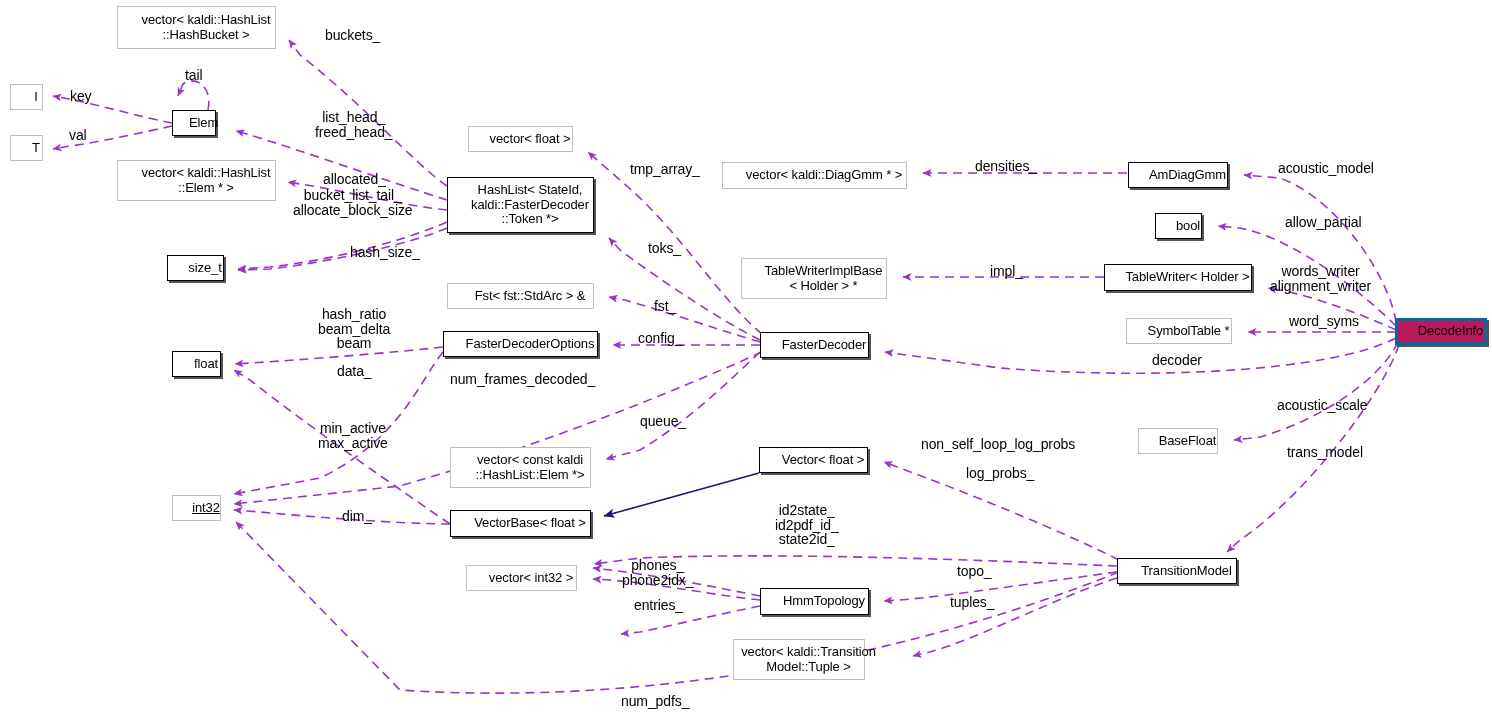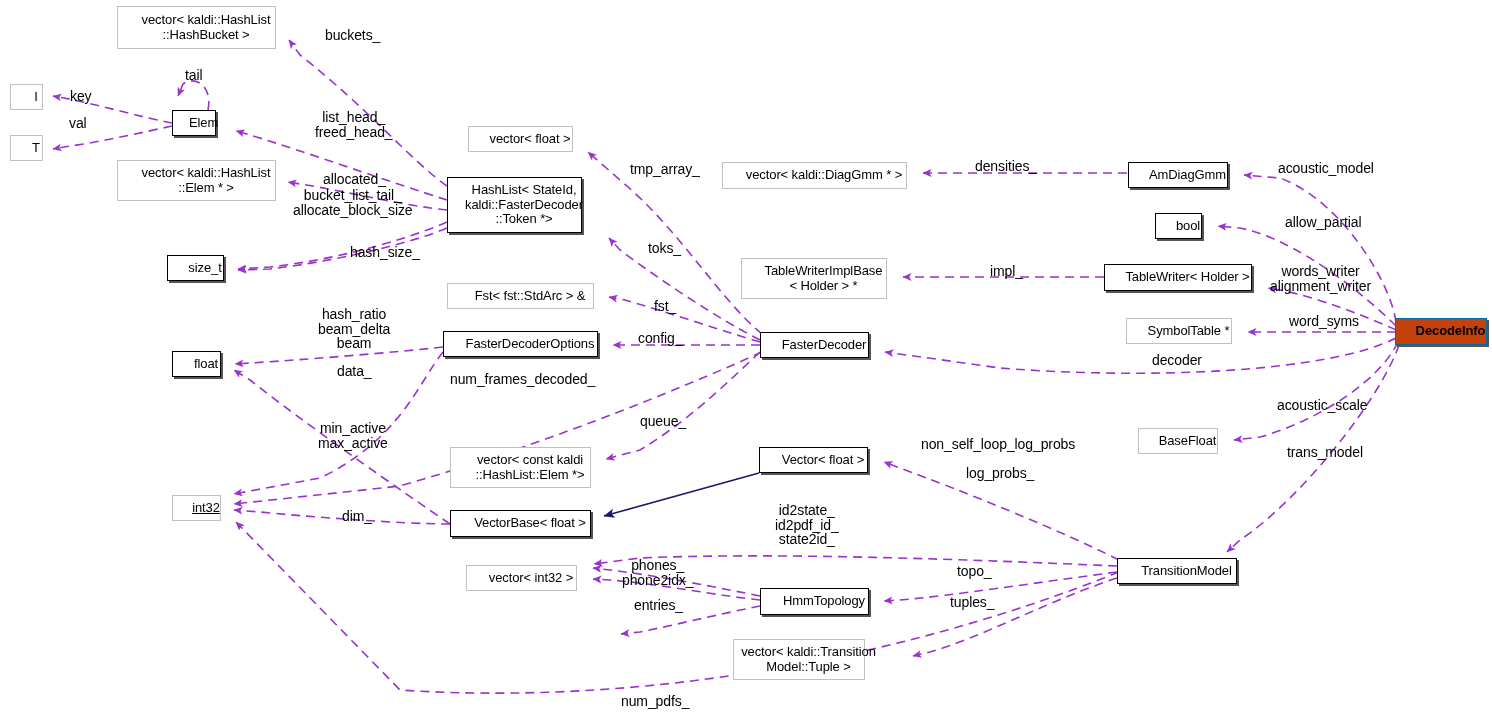--- a/index.html
+++ b/index.html
@@ -40,24 +40,23 @@
     padding-left: 19px;
   }
   .node.light {
     border: 1px solid #c0c0c0;
   }
   .node.dark {
     border: 1px solid #000000;
     box-shadow: 2px 2px 0 0 #555555;
   }
   .node.current {
-    border: 1px solid #0369a1;
-    background: #c2410c;
+    border: 3px solid #0369a1;
+    background: #be185d;
     box-shadow: 2px 2px 0 0 #555555;
-    font-weight: bold;
   }
   .edge-label {
     position: absolute;
     font-size: 14px;
     line-height: 14.5px;
     color: #000000;
     white-space: pre;
     text-align: center;
     letter-spacing: -0.1px;
   }
@@ -160,21 +159,21 @@
 ::HashBucket &gt;</div>
   <div class="node light" style="left:10px;top:84px;width:33px;height:26px;">I</div>
   <div class="node light" style="left:10px;top:135px;width:33px;height:26px;">T</div>
   <div class="node dark" style="left:172px;top:110px;width:44px;height:26px;">Elem</div>
   <div class="node light" style="left:117px;top:160px;width:159px;height:41px;">vector&lt; kaldi::HashList
 ::Elem * &gt;</div>
   <div class="node dark" style="left:167px;top:255px;width:57px;height:26px;">size_t</div>
   <div class="node dark" style="left:172px;top:351px;width:49px;height:26px;">float</div>
   <div class="node light" style="left:172px;top:495px;width:49px;height:26px;text-decoration:underline;">int32</div>
   <div class="node light" style="left:468px;top:126px;width:105px;height:26px;">vector&lt; float &gt;</div>
-  <div class="node dark" style="left:447px;top:177px;width:135px;height:56px;">HashList&lt; StateId,
+  <div class="node dark" style="left:447px;top:177px;width:147px;height:56px;">HashList&lt; StateId,
 kaldi::FasterDecoder
 ::Token *&gt;</div>
   <div class="node light" style="left:447px;top:283px;width:147px;height:26px;">Fst&lt; fst::StdArc &gt; &amp;</div>
   <div class="node dark" style="left:443px;top:331px;width:155px;height:26px;">FasterDecoderOptions</div>
   <div class="node light" style="left:450px;top:447px;width:141px;height:41px;">vector&lt; const kaldi
 ::HashList::Elem *&gt;</div>
   <div class="node dark" style="left:450px;top:510px;width:141px;height:27px;">VectorBase&lt; float &gt;</div>
   <div class="node light" style="left:466px;top:565px;width:111px;height:26px;">vector&lt; int32 &gt;</div>
   <div class="node light" style="left:722px;top:162px;width:185px;height:27px;">vector&lt; kaldi::DiagGmm * &gt;</div>
   <div class="node light" style="left:741px;top:258px;width:146px;height:41px;">TableWriterImplBase
@@ -188,21 +187,21 @@
   <div class="node dark" style="left:1155px;top:213px;width:47px;height:26px;">bool</div>
   <div class="node dark" style="left:1104px;top:264px;width:148px;height:27px;">TableWriter&lt; Holder &gt;</div>
   <div class="node light" style="left:1126px;top:318px;width:106px;height:26px;">SymbolTable *</div>
   <div class="node light" style="left:1138px;top:428px;width:80px;height:26px;">BaseFloat</div>
   <div class="node dark" style="left:1117px;top:558px;width:120px;height:26px;">TransitionModel</div>
   <div class="node current" style="left:1395px;top:318px;width:92px;height:27px;">DecodeInfo</div>
 
   <div class="edge-label" style="left:325px;top:28px;">buckets_</div>
   <div class="edge-label" style="left:185px;top:68px;">tail</div>
   <div class="edge-label" style="left:70px;top:89px;">key</div>
-  <div class="edge-label" style="left:69px;top:116px;">val</div>
+  <div class="edge-label" style="left:69px;top:128px;">val</div>
   <div class="edge-label" style="left:315px;top:110px;">list_head_
 freed_head_</div>
   <div class="edge-label" style="left:323px;top:172px;">allocated_</div>
   <div class="edge-label" style="left:293px;top:188px;">bucket_list_tail_
 allocate_block_size</div>
   <div class="edge-label" style="left:318px;top:245px;padding-left:32px;">hash_size_</div>
   <div class="edge-label" style="left:318px;top:307px;">hash_ratio
 beam_delta
 beam</div>
   <div class="edge-label" style="left:337px;top:364px;">data_</div>

